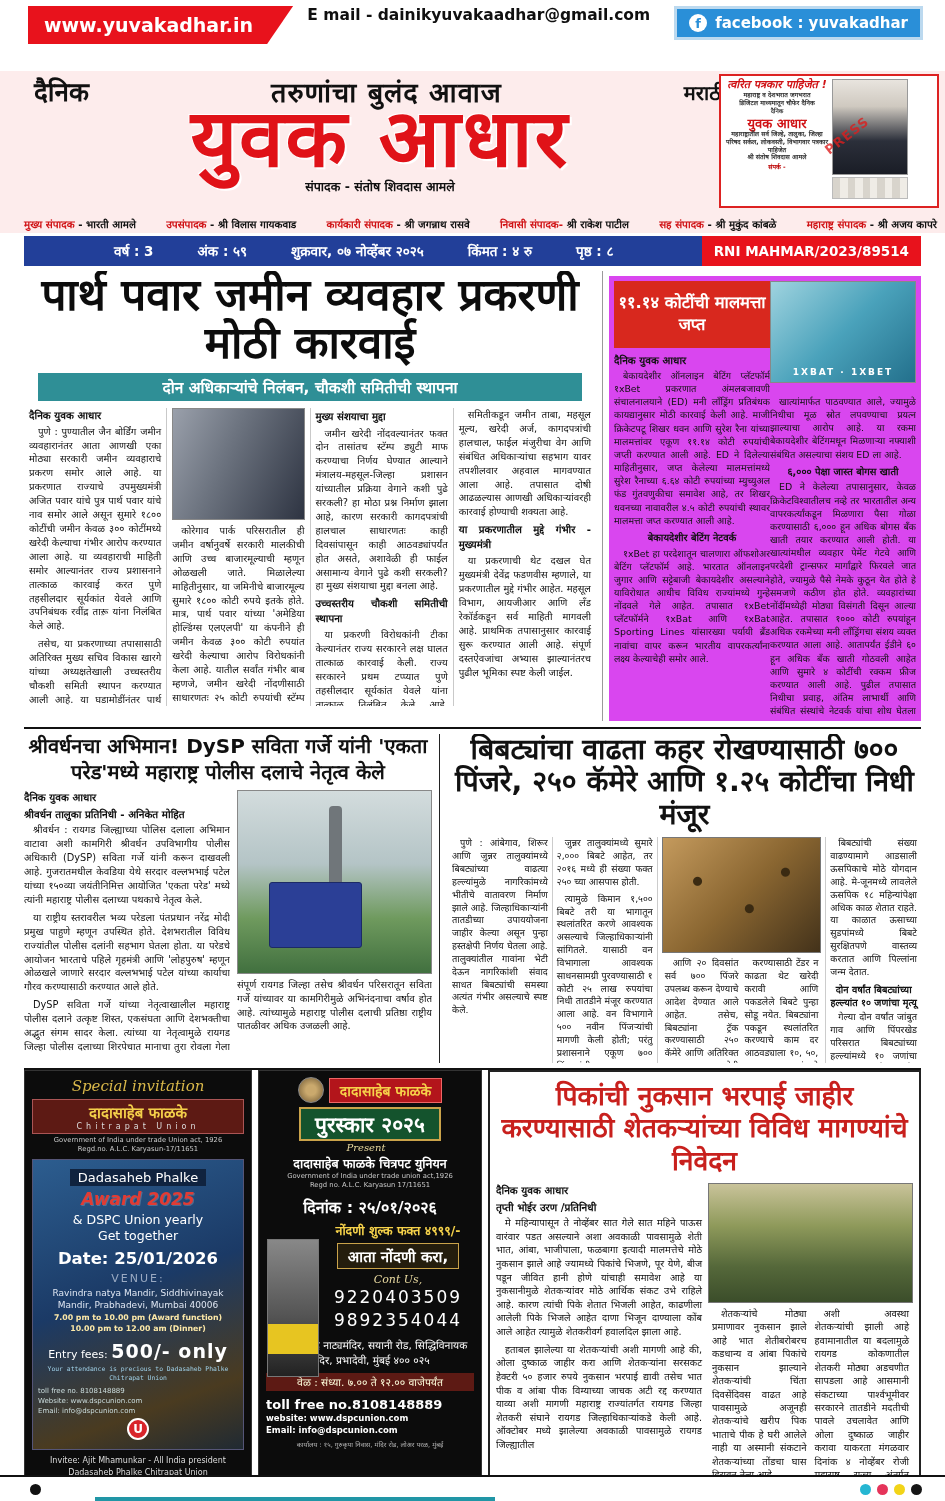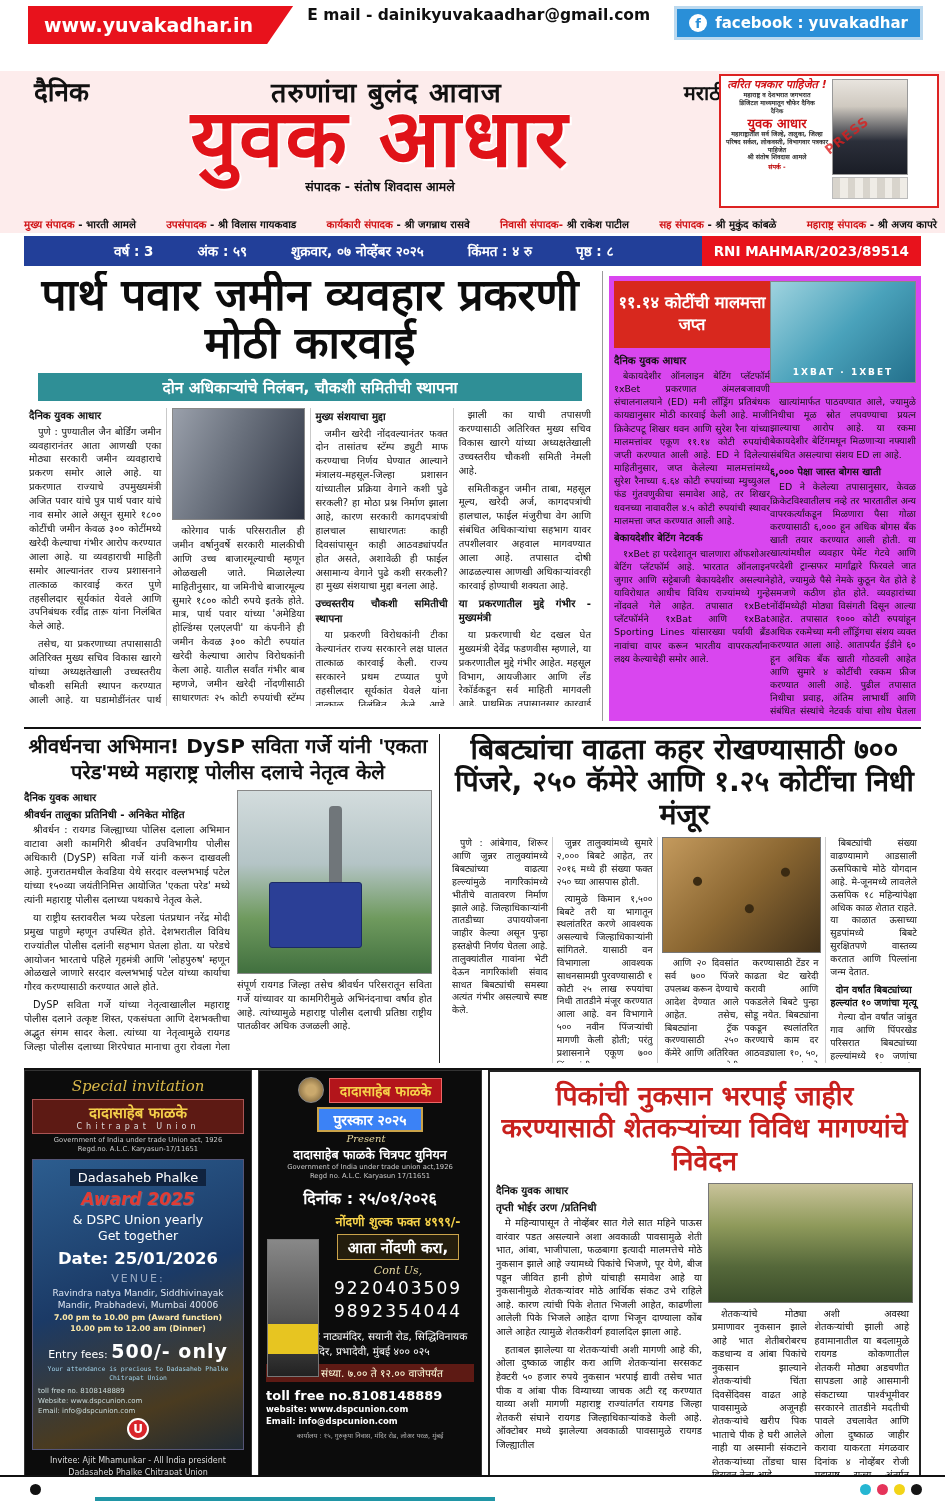--- a/index.html
+++ b/index.html
@@ -53,21 +53,21 @@
 
 .betting{flex:1;border-left:1px solid #9a9a9a;padding-left:6px;display:flex;flex-direction:column}
 .betting h2{font-size:22.5px;line-height:1.22;text-align:center;font-weight:bold}
 .betbody{flex:1;background:#d946ef;margin-top:5px;padding:5px;display:flex;gap:0;overflow:hidden}
 .betleft{width:156px;overflow:hidden}
 .redbox{background:#d8281e;color:#fff;font-weight:bold;font-size:16.5px;text-align:center;padding:11px 4px;line-height:1.35;margin-bottom:5px}
 .betright{flex:1;overflow:hidden}
 .cricket{height:102px;background:linear-gradient(135deg,#9fd3df 0%,#4aa2bb 50%,#23708c 100%);position:relative;border:1px solid #888;margin-bottom:12px}
 .cricklabel{position:absolute;bottom:3px;left:0;right:0;text-align:center;color:#fff;font-weight:bold;font-size:9px;letter-spacing:2px}
 .bettext{font-size:9.4px;line-height:1.4;text-align:justify}
-.bettext h4{font-size:9.8px;font-weight:bold;margin:2px 0;text-align:left}
+.bettext h4{font-size:9.8px;font-weight:bold;margin:2px 0;text-align:center}
 
 .midsec{margin:6px 24px 0;border-top:2px solid #111;padding-top:5px;display:flex;height:336px;overflow:hidden}
 .dysp{width:416px;padding-right:7px;border-right:1.5px solid #222}
 .dysp h2{font-size:20px;text-align:center;line-height:1.28;font-weight:bold}
 .dyspbody{display:flex;gap:7px;margin-top:5px;height:264px;overflow:hidden}
 .dyspleft{width:206px;font-size:9.8px;line-height:1.42;text-align:justify;overflow:hidden}
 .dyspleft p{margin-bottom:4px;text-indent:9px}
 .dyspright{flex:1;overflow:hidden}
 .statue{height:184px;border:1px solid #888;background:linear-gradient(180deg,#d3dcdd 0%,#b4c4c6 40%,#6f9a5e 70%,#41703f 100%);position:relative}
 .monument{position:absolute;left:47%;top:8%;width:13px;height:46%;background:#70767a;border-radius:4px}
@@ -112,21 +112,21 @@
 .dp-fees{color:#fff;margin:5px 0 2px;font-size:11px}
 .dp-fees b{font-size:19px;letter-spacing:1px}
 .dp-note{font-family:"DejaVu Sans Mono","Liberation Mono",monospace;font-size:6.4px;color:#9fd0e8;line-height:1.4;margin:3px 0}
 .dp-contact{font-size:7px;color:#cdd;text-align:left;line-height:1.45}
 .ulogo{width:22px;height:22px;border-radius:50%;background:#d8252b;color:#fff;font-weight:bold;display:inline-flex;align-items:center;justify-content:center;border:2px solid #fff;font-size:12px;margin:2px auto}
 .ad1foot{font-size:8px;color:#ddd;line-height:1.5;margin-top:3px}
 
 .ad2 .brandrow{display:flex;align-items:center;gap:5px;justify-content:center}
 .facecoin{width:26px;height:26px;border-radius:50%;background:radial-gradient(circle,#caa96d 30%,#6d5733 100%);border:1px solid #888}
 .redchip{background:#b3151b;border:1px solid #e66;padding:2px 10px;color:#f6d24a;font-weight:bold;font-size:14px}
-.goldbox{border:2px solid #caa34a;background:#3b82f6;display:inline-block;padding:1px 14px;margin:4px 0 1px;color:#fff;font-weight:bold;font-size:14px}
+.goldbox{border:2px solid #caa34a;background:#14532d;display:inline-block;padding:1px 14px;margin:4px 0 1px;color:#fff;font-weight:bold;font-size:21px}
 .present{font-family:"DejaVu Serif","Liberation Serif",serif;font-style:italic;color:#e8d9a0;font-size:10px;margin-right:8px}
 .ad2 .union{color:#fff;font-weight:bold;font-size:12.5px;margin-top:2px}
 .ad2 .date{color:#fff;font-weight:bold;font-size:16px;margin:6px 0 4px}
 .ad2 .fee{color:#f6d24a;font-weight:bold;font-size:12.5px}
 .ad2 .register{border:1px solid #caa34a;background:#241d0d;color:#fff;font-weight:bold;font-size:15px;display:inline-block;padding:2px 10px;margin:4px 0}
 .ad2 .cont{font-family:"DejaVu Serif","Liberation Serif",serif;font-style:italic;color:#e8d9a0;font-size:11px}
 .ad2 .phones{color:#fff;font-size:17px;letter-spacing:2px;line-height:1.4}
 .ad2 .venue{color:#fff;font-size:10.5px;line-height:1.45;margin-top:5px}
 .ad2 .time{background:#5d1a14;color:#ffd;font-size:10.5px;padding:2px 0;margin:4px 0}
 .ad2 .toll{color:#fff;font-weight:bold;font-size:13px;text-align:left;margin-top:6px}
@@ -235,21 +235,20 @@
           <div class="photo ajit"></div>
           <p>कोरेगाव पार्क परिसरातील ही जमीन वर्षानुवर्षे सरकारी मालकीची आणि उच्च बाजारमूल्याची म्हणून ओळखली जाते. मिळालेल्या माहितीनुसार, या जमिनीचे बाजारमूल्य सुमारे १८०० कोटी रुपये इतके होते. मात्र, पार्थ पवार यांच्या 'अमेडिया होल्डिंग्स एलएलपी' या कंपनीने ही जमीन केवळ ३०० कोटी रुपयांत खरेदी केल्याचा आरोप विरोधकांनी केला आहे. यातील सर्वांत गंभीर बाब म्हणजे, जमीन खरेदी नोंदणीसाठी साधारणतः २५ कोटी रुपयांची स्टॅम्प ड्युटी भरावी लागणार असताना, या व्यवहारात फक्त ५०० रुपयांतच नोंदणी पूर्ण करण्यात आली. शिवाय, जमीन खरेदीची नोंदणी झाल्यानंतर अवघ्या ४८ तासांतच स्टॅम्प ड्युटी माफीचा निर्णय घेण्यात आला.</p>
         </div>
         <div class="lcol">
           <h4>मुख्य संशयाचा मुद्दा</h4>
           <p>जमीन खरेदी नोंदवल्यानंतर फक्त दोन तासांतच स्टॅम्प ड्युटी माफ करण्याचा निर्णय घेण्यात आल्याने मंत्रालय-महसूल-जिल्हा प्रशासन यांच्यातील प्रक्रिया वेगाने कशी पुढे सरकली? हा मोठा प्रश्न निर्माण झाला आहे, कारण सरकारी कागदपत्रांची हालचाल साधारणतः काही दिवसांपासून काही आठवड्यांपर्यंत होत असते, अशावेळी ही फाईल असामान्य वेगाने पुढे कशी सरकली? हा मुख्य संशयाचा मुद्दा बनला आहे.</p>
           <h4>उच्चस्तरीय चौकशी समितीची स्थापना</h4>
           <p>या प्रकरणी विरोधकांनी टीका केल्यानंतर राज्य सरकारने लक्ष घालत तात्काळ कारवाई केली. राज्य सरकारने प्रथम टप्प्यात पुणे तहसीलदार सूर्यकांत येवले यांना तात्काळ निलंबित केले आहे. यासोबतच महसूल विभागातील नोंदी, जमीन मूल्यांकनाचा आधार, तसेच स्टॅम्प ड्युटी माफीची प्रक्रिया कायदेशीर पद्धतीने</p>
         </div>
         <div class="lcol">
-          <p>झाली का याची तपासणी करण्यासाठी अतिरिक्त मुख्य सचिव विकास खारगे यांच्या अध्यक्षतेखाली उच्चस्तरीय चौकशी समिती नेमली आहे.</p>
           <p>समितीकडून जमीन ताबा, महसूल मूल्य, खरेदी अर्ज, कागदपत्रांची हालचाल, फाईल मंजुरीचा वेग आणि संबंधित अधिकाऱ्यांचा सहभाग यावर तपशीलवार अहवाल मागवण्यात आला आहे. तपासात दोषी आढळल्यास आणखी अधिकाऱ्यांवरही कारवाई होण्याची शक्यता आहे.</p>
           <h4>या प्रकरणातील मुद्दे गंभीर - मुख्यमंत्री</h4>
           <p>या प्रकरणाची थेट दखल घेत मुख्यमंत्री देवेंद्र फडणवीस म्हणाले, या प्रकरणातील मुद्दे गंभीर आहेत. महसूल विभाग, आयजीआर आणि लँड रेकॉर्डकडून सर्व माहिती मागवली आहे. प्राथमिक तपासानुसार कारवाई सुरू करण्यात आली आहे. संपूर्ण दस्तऐवजांचा अभ्यास झाल्यानंतरच पुढील भूमिका स्पष्ट केली जाईल.</p>
         </div>
       </div>
     </div>
 
     <div class="betting">
       <div class="betbody">
         <div class="betleft bettext">

